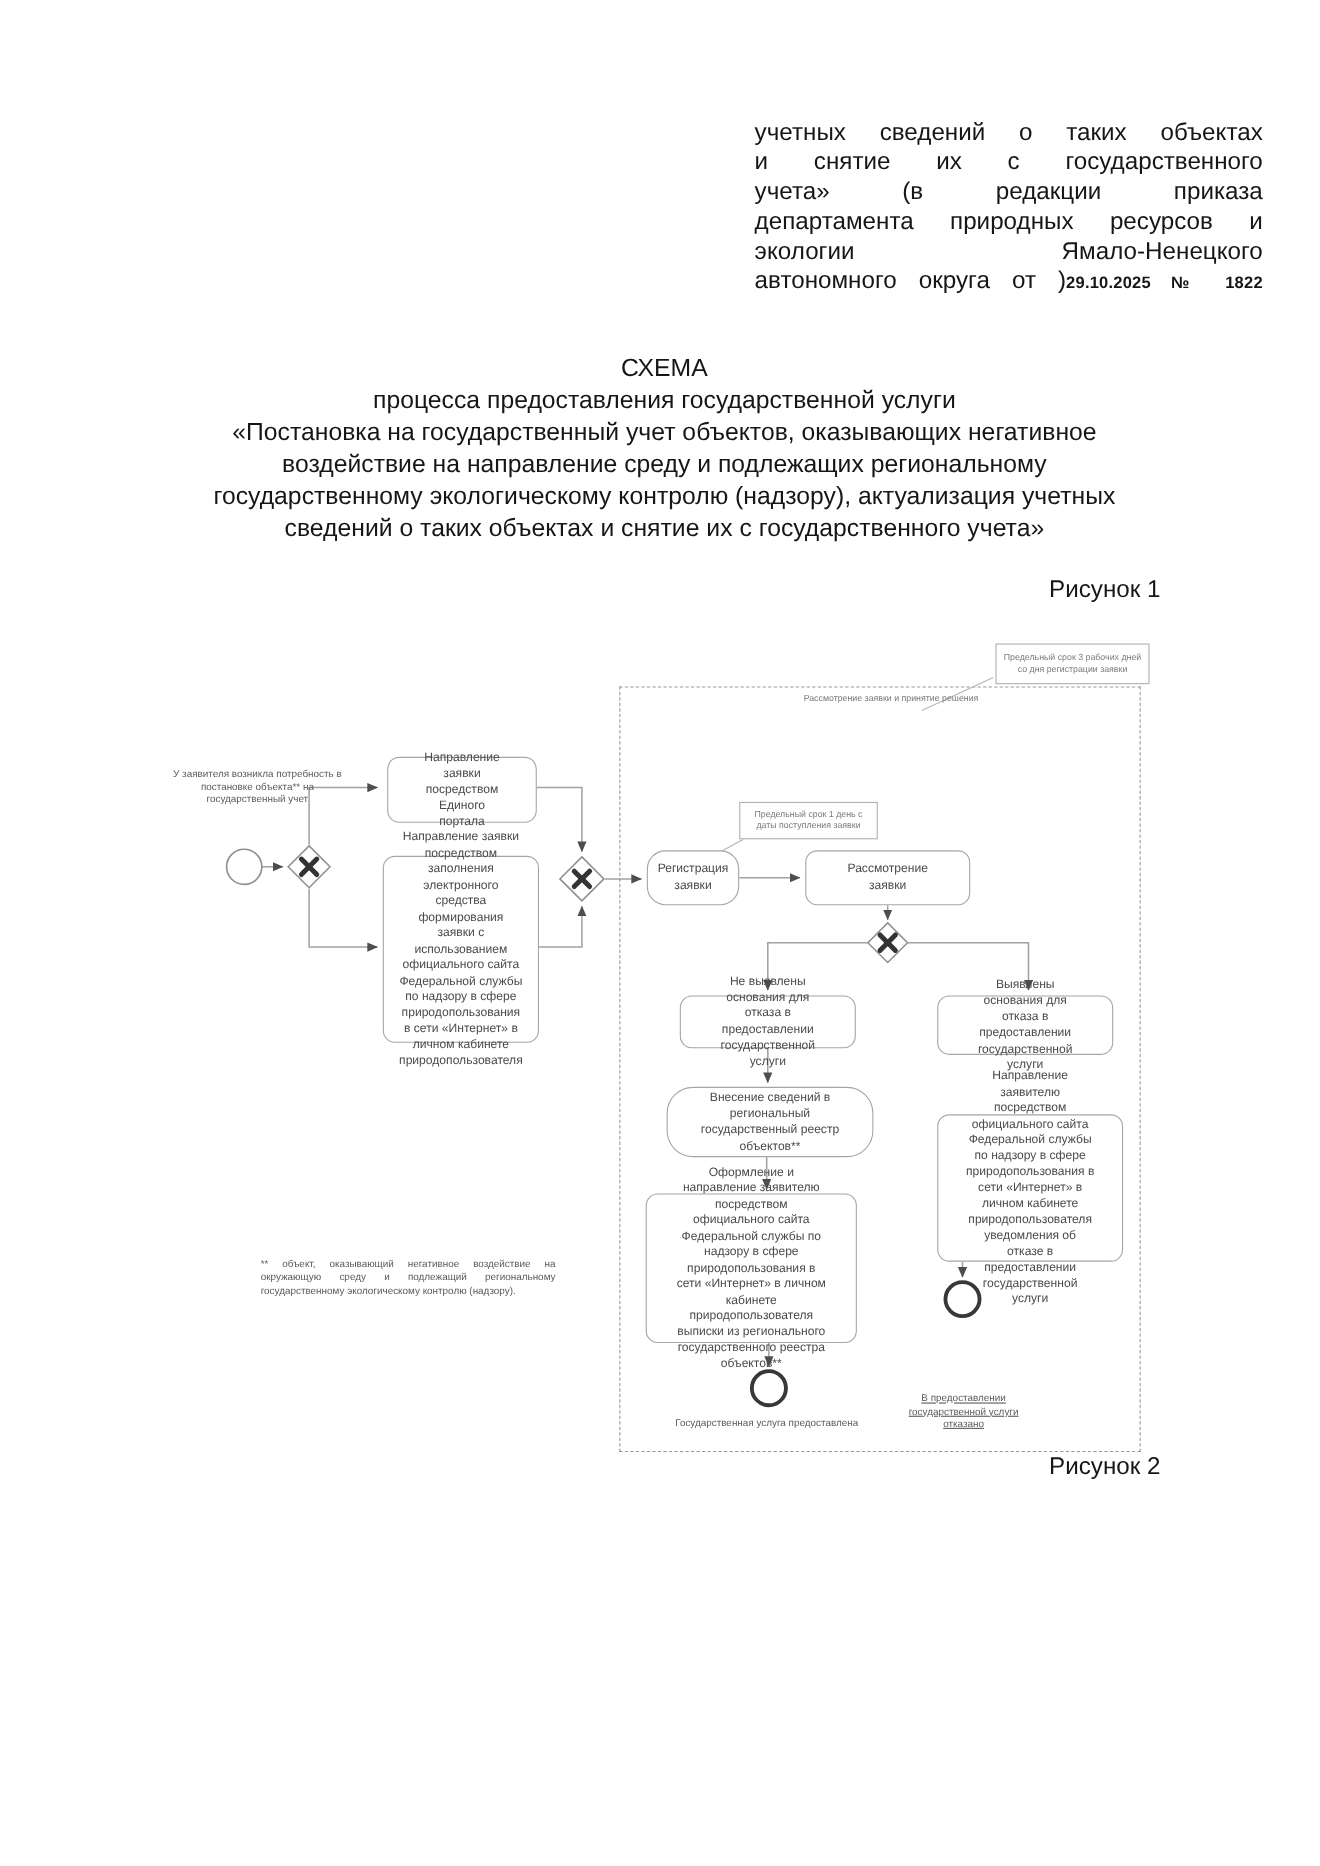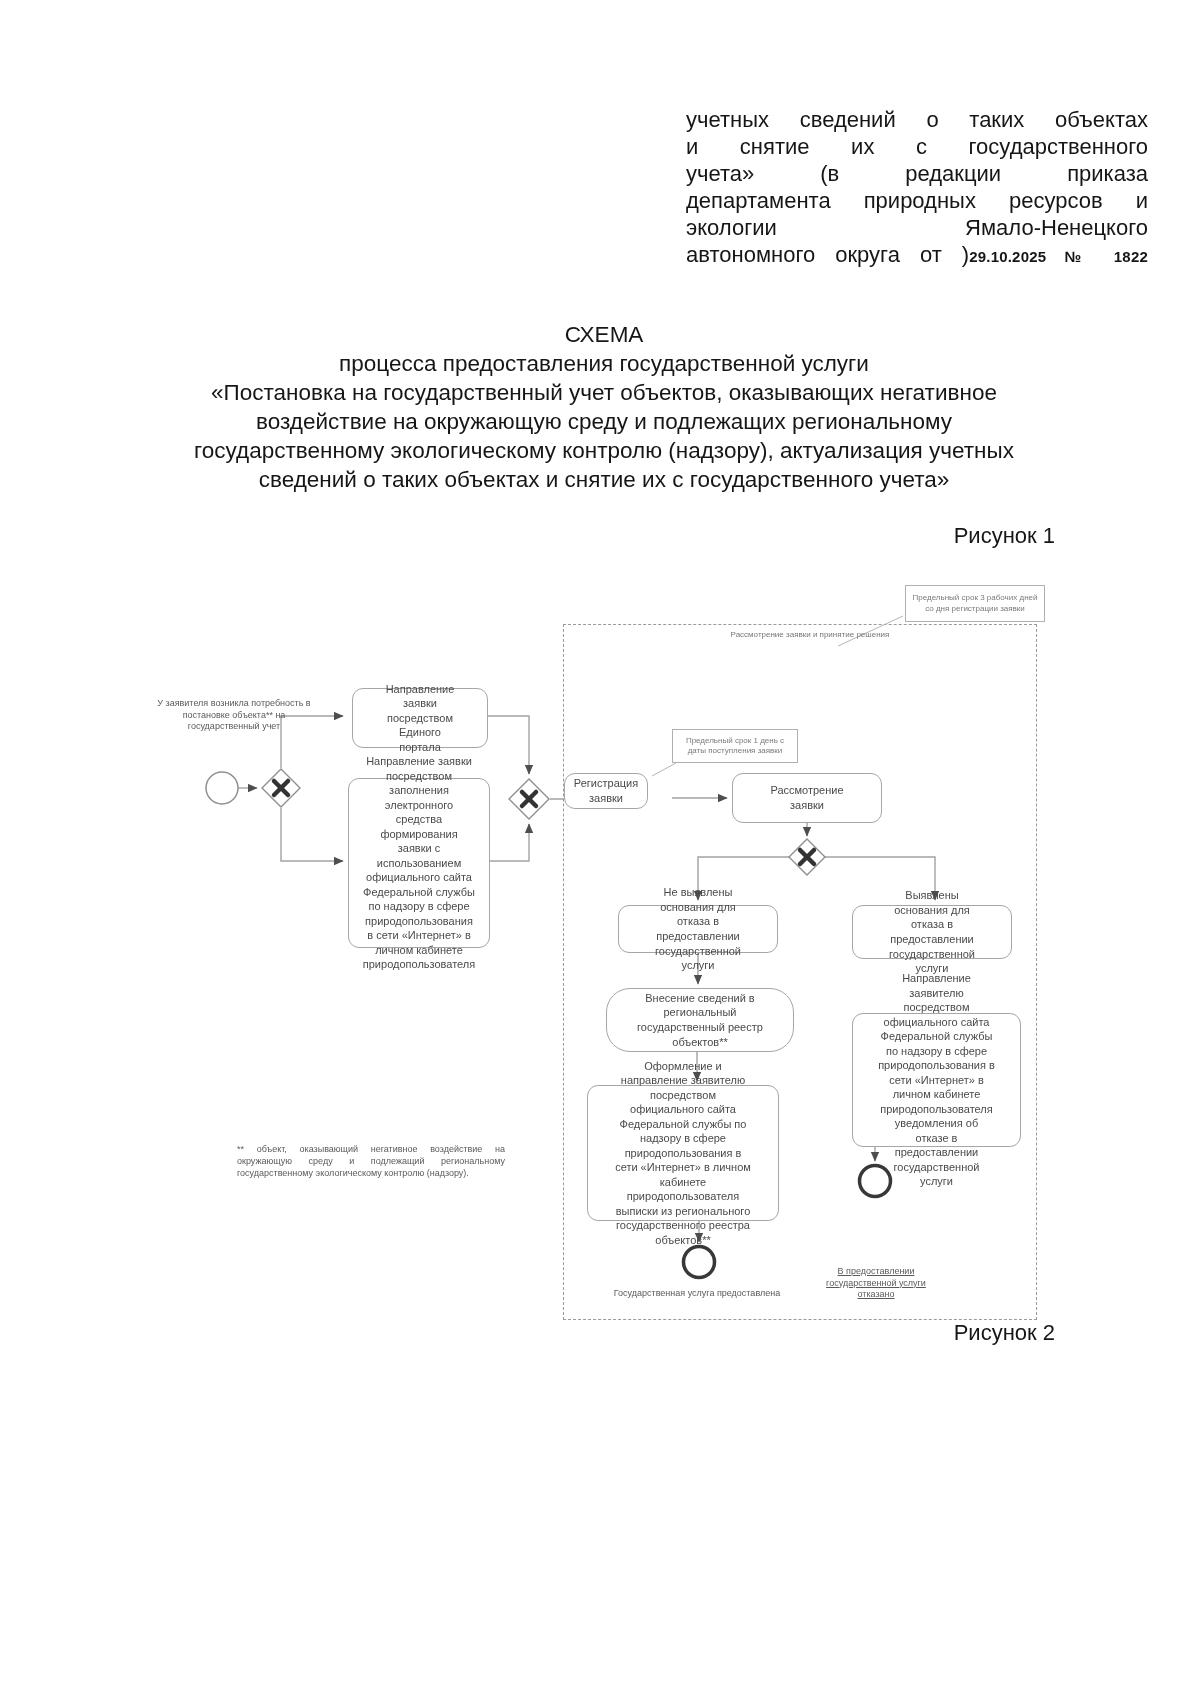--- a/index.html
+++ b/index.html
@@ -47,21 +47,21 @@
     <div class="intro-line">учета» (в редакции приказа</div>
     <div class="intro-line">департамента природных ресурсов и</div>
     <div class="intro-line">экологии Ямало-Ненецкого</div>
     <div class="intro-line"><span>автономного округа от )</span><span class="stamp">29.10.2025 № 1822</span></div>
   </div>
 
   <div class="title-block">
     <div>СХЕМА</div>
     <div>процесса предоставления государственной услуги</div>
     <div>«Постановка на государственный учет объектов, оказывающих негативное</div>
-    <div>воздействие на окружающую среду и подлежащих региональному</div>
+    <div>воздействие на направление среду и подлежащих региональному</div>
     <div>государственному экологическому контролю (надзору), актуализация учетных</div>
     <div>сведений о таких объектах и снятие их с государственного учета»</div>
   </div>
 
   <div class="fig-label fig1">Рисунок 1</div>
 
   <div class="diagram">
 
     <div class="lane"></div>
     <div class="lane-title">Рассмотрение заявки и принятие решения</div>
@@ -116,21 +116,21 @@
       <circle cx="875" cy="1181" r="15.5" fill="#fff" stroke="#383838" stroke-width="3.5"></circle>
     </svg>
 
     <div class="ann" style="left:905px;top:585px;width:140px;height:37px;">Предельный срок 3 рабочих дней со дня регистрации заявки</div>
     <div class="ann" style="left:672px;top:729px;width:126px;height:34px;">Предельный срок 1 день с даты поступления заявки</div>
 
     <div class="free-label" style="left:150px;top:698px;width:168px;">У заявителя возникла потребность в постановке объекта** на государственный учет</div>
 
     <div class="node" style="left:352px;top:688px;width:136px;height:60px;">Направление заявки посредством Единого портала</div>
     <div class="node" style="left:348px;top:778px;width:142px;height:170px;">Направление заявки посредством заполнения электронного средства формирования заявки с использованием официального сайта Федеральной службы по надзору в сфере природопользования в сети «Интернет» в личном кабинете природопользователя</div>
-    <div class="node" style="left:564px;top:773px;width:84px;height:36px;">Регистрация заявки</div>
+    <div class="node" style="left:588px;top:773px;width:84px;height:50px;border-radius:17px;">Регистрация заявки</div>
     <div class="node" style="left:732px;top:773px;width:150px;height:50px;">Рассмотрение заявки</div>
     <div class="node" style="left:618px;top:905px;width:160px;height:48px;">Не выявлены основания для отказа в предоставлении государственной услуги</div>
     <div class="node" style="left:852px;top:905px;width:160px;height:54px;">Выявлены основания для отказа в предоставлении государственной услуги</div>
     <div class="node" style="left:606px;top:988px;width:188px;height:64px;border-radius:24px;">Внесение сведений в региональный государственный реестр объектов**</div>
     <div class="node" style="left:587px;top:1085px;width:192px;height:136px;">Оформление и направление заявителю посредством официального сайта Федеральной службы по надзору в сфере природопользования в сети «Интернет» в личном кабинете природопользователя выписки из регионального государственного реестра объектов**</div>
     <div class="node" style="left:852px;top:1013px;width:169px;height:134px;">Направление заявителю посредством официального сайта Федеральной службы по надзору в сфере природопользования в сети «Интернет» в личном кабинете природопользователя уведомления об отказе в предоставлении государственной услуги</div>
 
     <div class="free-label" style="left:602px;top:1288px;width:190px;">Государственная услуга предоставлена</div>
     <div class="free-label" style="left:812px;top:1266px;width:128px;text-decoration:underline;">В предоставлении государственной услуги отказано</div>
 

